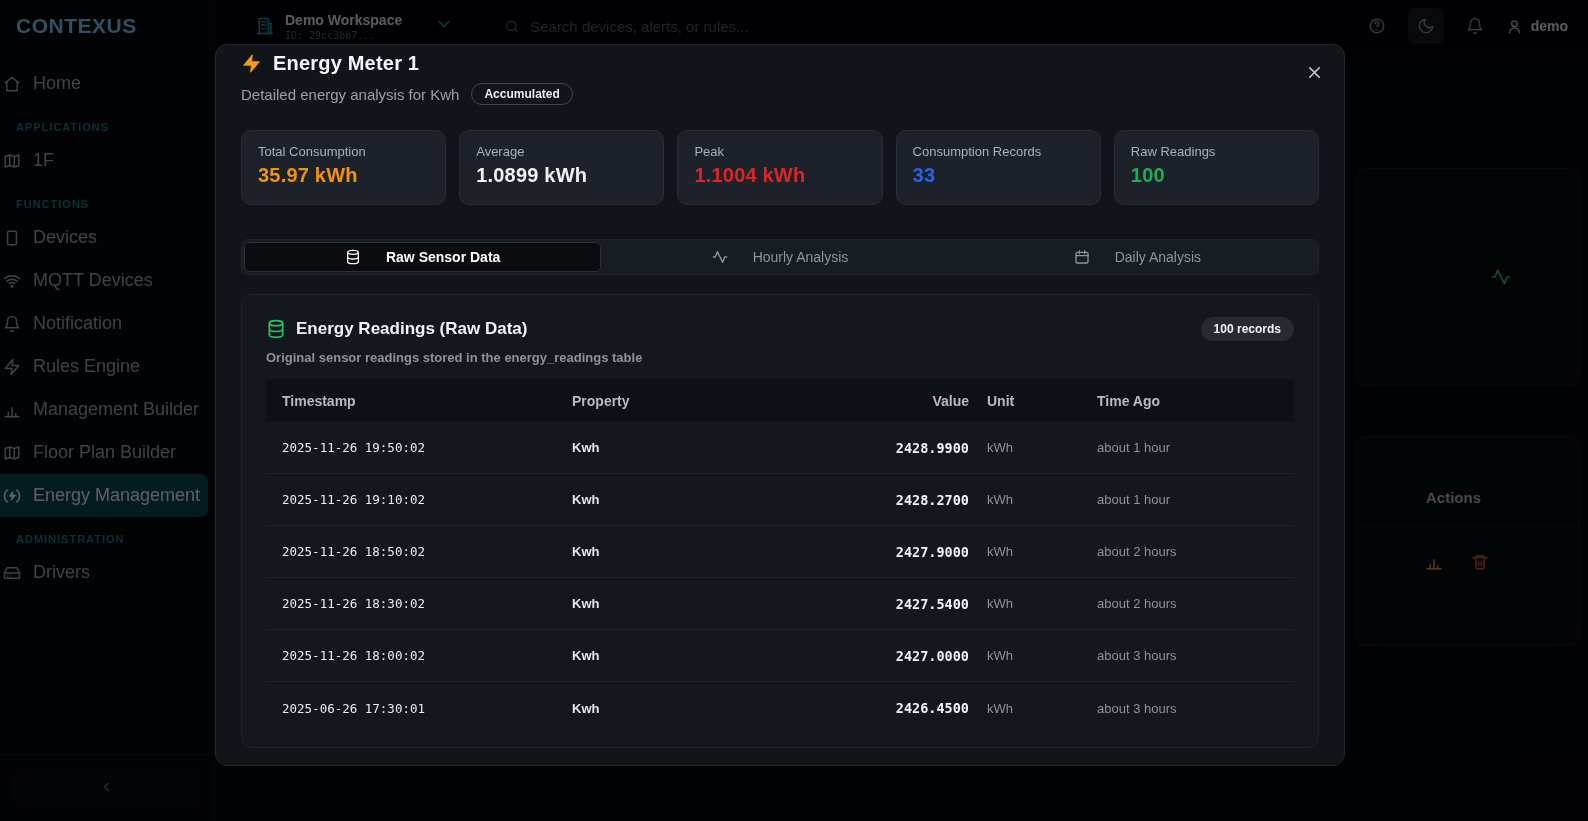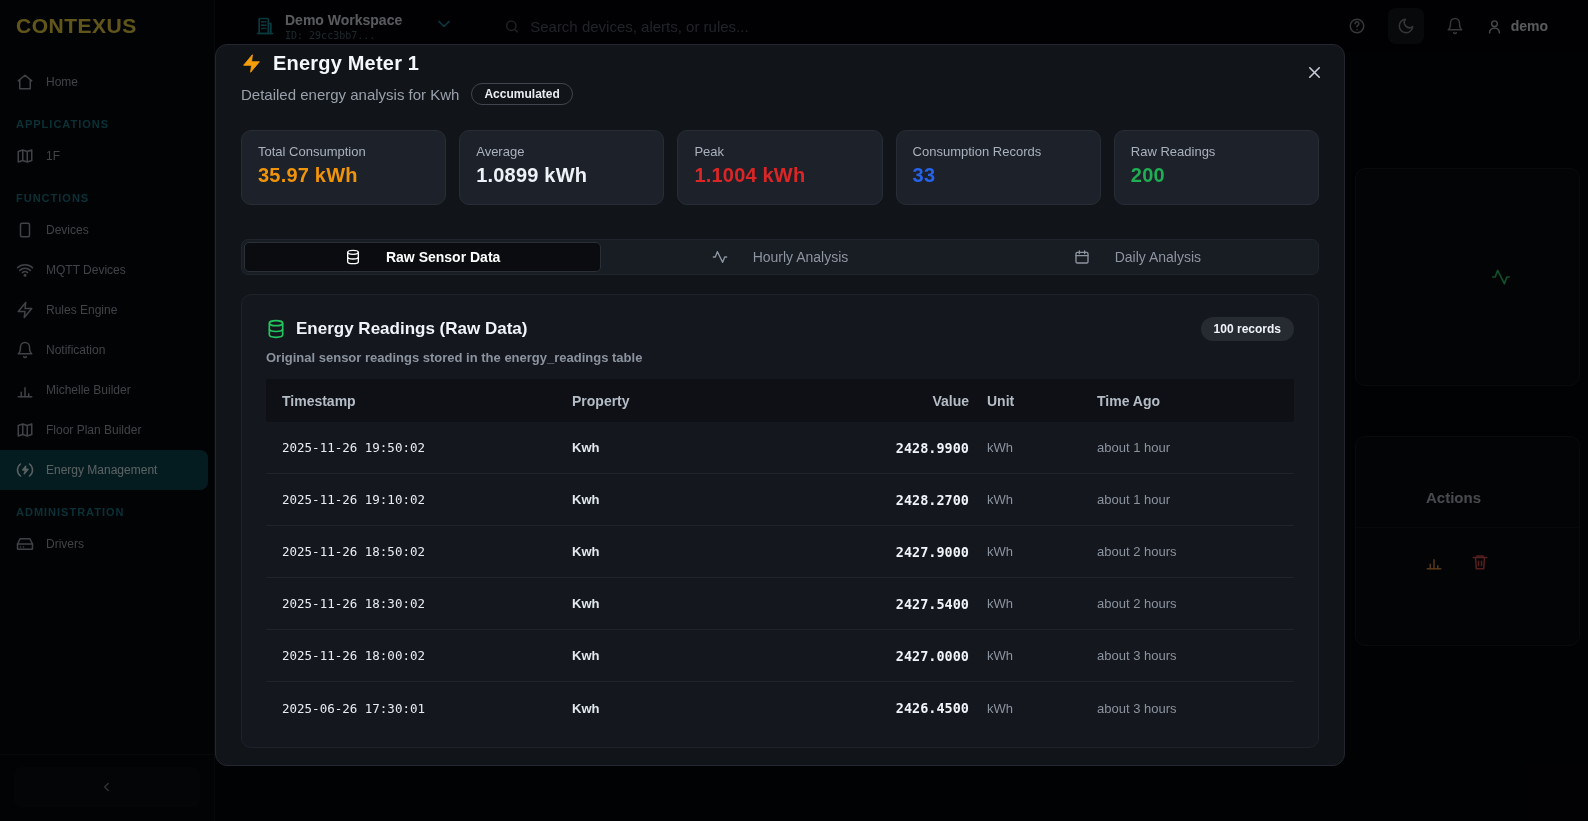--- a/index.html
+++ b/index.html
@@ -2,41 +2,41 @@
 <html><head>
 <meta charset="utf-8">
 <style>
   * { margin:0; padding:0; box-sizing:border-box; }
   html,body { background:#000; }
   body { font-family:"Liberation Sans", sans-serif; }
   .app { position:relative; width:1588px; height:821px; background:#05060a; overflow:hidden; color:#cfd5dd; }
 
   
   .sidebar { position:absolute; left:0; top:0; width:215px; height:821px; background:#07090d; border-right:1px solid #15181e; z-index:1; }
-  .logo { padding:14px 16px 10px; color:#fde047; font-size:21px; font-weight:bold; letter-spacing:.5px; }
+  .logo { padding:14px 16px 10px; color:#7dd3fc; font-size:21px; font-weight:bold; letter-spacing:.5px; }
   .nav { margin-top:14px; }
-  .nav-item { display:flex; align-items:center; gap:12px; padding:11px 16px; color:#a6adb7; font-size:12px; cursor:pointer; }
+  .nav-item { display:flex; align-items:center; gap:12px; padding:11px 3px; color:#a6adb7; font-size:18px; cursor:pointer; }
   .nav-item svg { width:18px; height:18px; flex:0 0 auto; }
   .nav-item.active { background:#0d4b55; color:#eafcff; border-radius:0 8px 8px 0; margin-right:6px; }
   .nav-section { padding:16px 16px 6px; font-size:11px; font-weight:bold; letter-spacing:1px; color:#1d7f8e; }
   .collapse-wrap { position:absolute; left:0; right:0; bottom:0; padding:12px 14px 14px; border-top:1px solid #14171c; }
   .collapse-btn { height:40px; background:#0c0e13; border-radius:8px; display:flex; align-items:center; justify-content:center; color:#7d848d; cursor:pointer; }
 
   
   .topbar { position:absolute; left:215px; right:0; top:0; height:52px; background:#04050a; display:flex; align-items:center; z-index:1; }
   .ws { display:flex; align-items:center; gap:10px; margin-left:40px; }
   .ws svg { width:20px; height:20px; color:#1f96a8; }
   .ws-name { color:#e8edf3; font-weight:bold; font-size:14px; }
   .ws-id { color:#4e6f76; font-size:10px; font-family:"DejaVu Sans Mono", monospace; margin-top:2px; }
   .ws-chevron { margin-left:22px; color:#727a84; }
   .searchbox { display:flex; align-items:center; gap:10px; margin-left:50px; width:420px; }
   .searchbox svg { width:17px; height:17px; color:#596068; }
   .searchbox input { background:transparent; border:none; outline:none; color:#aeb5bf; font-size:15px; width:100%; font-family:"Liberation Sans", sans-serif; }
   .searchbox input::placeholder { color:#565d66; }
-  .top-actions { margin-left:auto; display:flex; align-items:center; gap:22px; padding-right:40px; }
+  .top-actions { margin-left:auto; display:flex; align-items:center; gap:22px; padding-right:20px; }
   .icon-btn { color:#8b929c; display:flex; align-items:center; justify-content:center; cursor:pointer; }
   .icon-btn svg { width:18px; height:18px; }
   .icon-btn.moon { background:#16181e; border-radius:8px; width:36px; height:36px; }
   .userchip { display:flex; align-items:center; gap:8px; color:#b7bec8; cursor:pointer; }
   .userchip svg { width:17px; height:17px; }
   .user-name { color:#e7ebf1; font-weight:bold; font-size:14px; }
 
   
   .bg-card1 { position:absolute; left:1355px; top:168px; width:225px; height:218px; border:1px solid #171b22; border-radius:10px; background:#0a0c10; z-index:1; }
   .bg-card1 .act-icon { position:absolute; right:68px; top:98px; color:#2ecc71; }
@@ -122,38 +122,38 @@
       <div class="nav-item">
         <svg viewBox="0 0 24 24" fill="none" stroke="currentColor" stroke-width="2" stroke-linecap="round">
             <path d="M5 12.5a10 10 0 0 1 14 0"></path>
             <path d="M8.5 15.5a5.5 5.5 0 0 1 7 0"></path>
             <path d="M2 9a14.5 14.5 0 0 1 20 0"></path>
             <circle cx="12" cy="19" r="1" fill="currentColor"></circle>
           </svg>
         <span>MQTT Devices</span>
       </div>
       <div class="nav-item">
+        <svg viewBox="0 0 24 24" fill="none" stroke="currentColor" stroke-width="2" stroke-linecap="round" stroke-linejoin="round">
+            <path d="M18 8a6 6 0 0 0-12 0c0 7-3 9-3 9h18s-3-2-3-9"></path>
+            <path d="M13.7 21a2 2 0 0 1-3.4 0"></path>
+          </svg>
+        <span>Notification</span>
+      </div>
+      <div class="nav-item">
         <svg viewBox="0 0 24 24" fill="none" stroke="currentColor" stroke-width="2" stroke-linejoin="round">
             <path d="M13 2 3 14h9l-1 8 10-12h-9l1-8z"></path>
           </svg>
         <span>Rules Engine</span>
-      </div>
-      <div class="nav-item">
-        <svg viewBox="0 0 24 24" fill="none" stroke="currentColor" stroke-width="2" stroke-linecap="round" stroke-linejoin="round">
-            <path d="M18 8a6 6 0 0 0-12 0c0 7-3 9-3 9h18s-3-2-3-9"></path>
-            <path d="M13.7 21a2 2 0 0 1-3.4 0"></path>
-          </svg>
-        <span>Notification</span>
       </div>
       <div class="nav-item">
         <svg viewBox="0 0 24 24" fill="none" stroke="currentColor" stroke-width="2" stroke-linecap="round">
             <path d="M3 21h18"></path>
             <path d="M7 21v-6M12 21V9M17 21v-4"></path>
           </svg>
-        <span>Michelle Builder</span>
+        <span>Management Builder</span>
       </div>
       <div class="nav-item">
         <svg viewBox="0 0 24 24" fill="none" stroke="currentColor" stroke-width="2" stroke-linejoin="round">
             <path d="M9 4 3 6v14l6-2 6 2 6-2V4l-6 2-6-2z"></path>
             <path d="M9 4v14M15 6v14"></path>
           </svg>
         <span>Floor Plan Builder</span>
       </div>
       <div class="nav-item active">
         <svg viewBox="0 0 24 24" fill="none" stroke="currentColor" stroke-width="2" stroke-linecap="round" stroke-linejoin="round">
@@ -292,21 +292,21 @@
       <div class="stat-card">
         <div class="stat-label">Peak</div>
         <div class="stat-value" style="color: rgb(220, 38, 38);">1.1004 kWh</div>
       </div>
       <div class="stat-card">
         <div class="stat-label">Consumption Records</div>
         <div class="stat-value" style="color: rgb(37, 99, 235);">33</div>
       </div>
       <div class="stat-card">
         <div class="stat-label">Raw Readings</div>
-        <div class="stat-value" style="color: rgb(31, 174, 83);">200</div>
+        <div class="stat-value" style="color: rgb(31, 174, 83);">100</div>
       </div>
     </div>
 
     <div class="tabs">
       <div class="tab active">
         <svg viewBox="0 0 24 24" fill="none" stroke="currentColor" stroke-width="2">
             <ellipse cx="12" cy="5" rx="8" ry="3"></ellipse>
             <path d="M4 5v14c0 1.7 3.6 3 8 3s8-1.3 8-3V5"></path>
             <path d="M4 12c0 1.7 3.6 3 8 3s8-1.3 8-3"></path>
           </svg>

